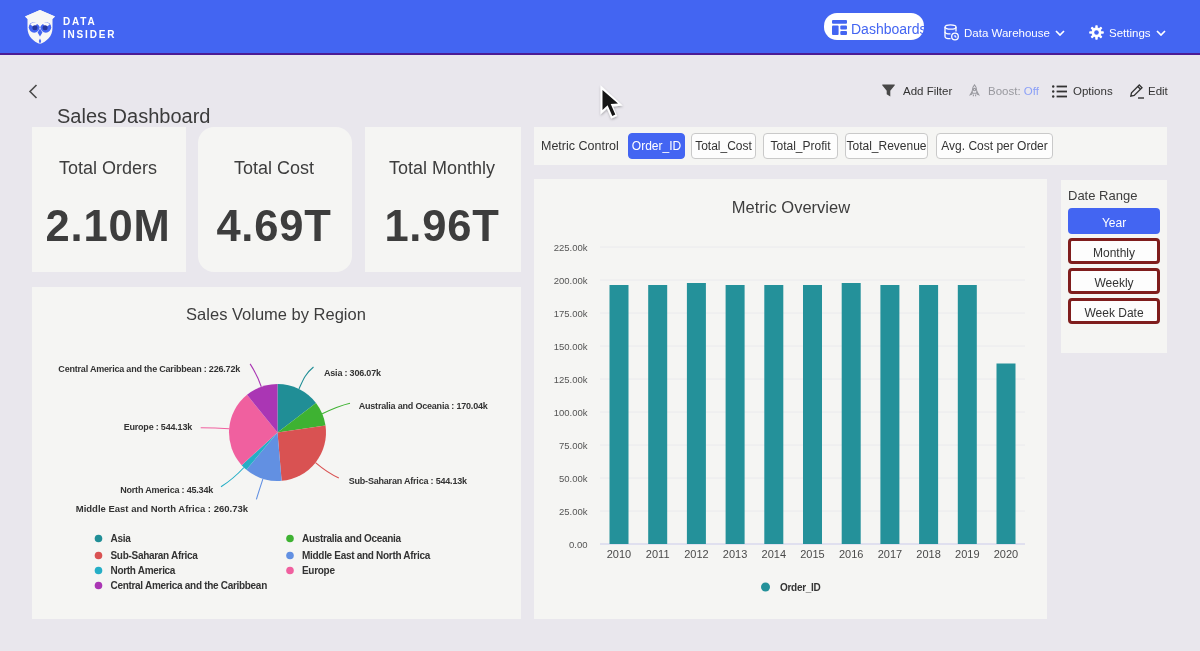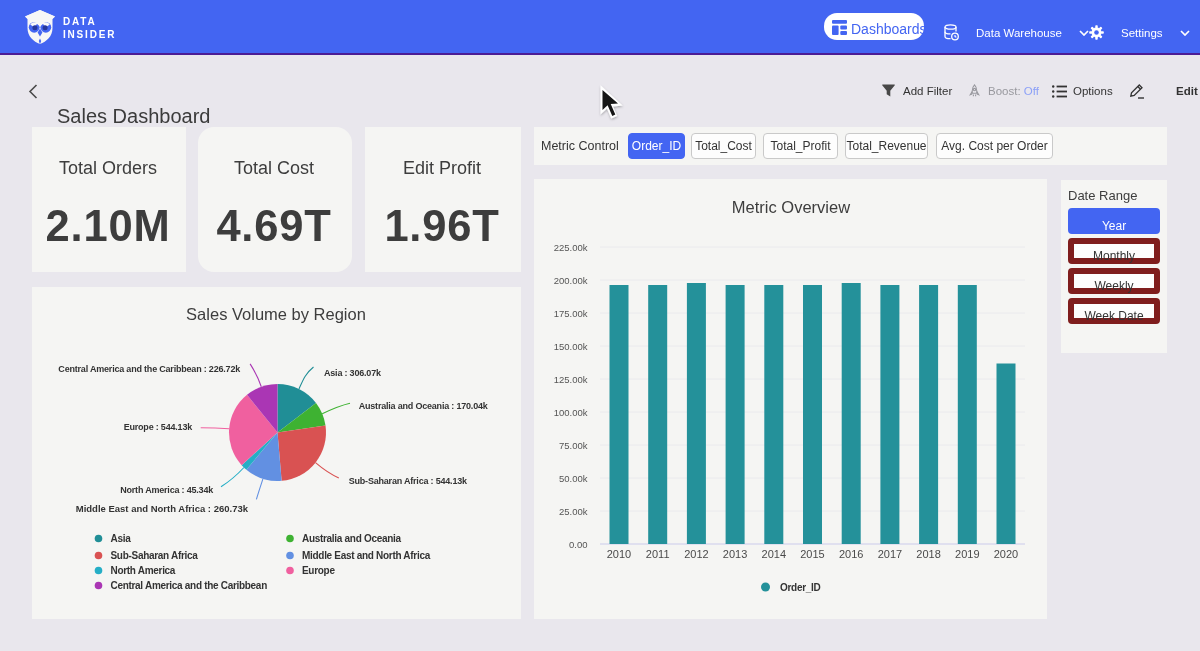--- a/index.html
+++ b/index.html
@@ -3,37 +3,37 @@
 <meta charset="utf-8">
 <style>
 * { margin:0; padding:0; box-sizing:border-box; }
 html,body { width:1200px; height:651px; overflow:hidden; }
 body { font-family:"Liberation Sans", sans-serif; background:#e9e7ed; position:relative; }
 .abs { position:absolute; }
 
 .nav { position:absolute; left:0; top:0; width:1200px; height:55px; background:#4365f2; border-bottom:2px solid #4c1d95; }
 .logo-txt { position:absolute; left:63px; top:15px; color:#fff; font-size:10px; font-weight:bold; letter-spacing:1.8px; line-height:13px; }
 .dash-btn { position:absolute; left:824px; top:13px; width:100px; height:27px; background:#fff; border-radius:13px; color:#4365f2; font-size:14px; }
-.navitem { position:absolute; top:0; height:65px; display:flex; align-items:center; gap:17px; color:#fff; font-size:11.5px; white-space:nowrap; }
+.navitem { position:absolute; top:0; height:65px; display:flex; align-items:center; gap:5px; color:#fff; font-size:11.5px; white-space:nowrap; }
 
 .title { position:absolute; left:57px; top:81px; font-size:20px; color:#3b3b3b;margin-top:24px; }
 .htxt { position:absolute; top:85px; font-size:11.5px; color:#333; white-space:nowrap; }
 
 .stat { position:absolute; top:127px; width:154px; height:145px; background:#f5f5f3; text-align:center; color:#3d3d3d; padding-right:2px; }
 .stat .t { margin-top:31.5px; font-size:18px; line-height:18px; }
 .stat .v { margin-top:28px; font-size:43.5px; line-height:43.5px; font-weight:bold; letter-spacing:0.8px; }
 
 .mc { position:absolute; left:534px; top:127px; width:633px; height:38px; background:#f5f5f3; }
 .mc .lbl { position:absolute; left:7px; top:12px; font-size:12.5px; color:#333; }
 .chip { position:absolute; top:6px; height:26px; line-height:24px; text-align:center; border:1px solid #c9c9c9; border-radius:4px; background:#fdfdfd; font-size:12px; color:#333; white-space:nowrap; }
 .chip.sel { background:#4365f2; border-color:#4365f2; color:#fff; }
 
 .dr { position:absolute; left:1061px; top:180px; width:106px; height:173px; background:#f5f5f3; }
 .dr .t { position:absolute; left:7px; top:8px; font-size:13px; color:#3d3d3d; }
-.dbtn { position:absolute; left:7px; width:92px; height:26px; line-height:24px; text-align:center; border:6px solid #7f1d1d; border-radius:4px; background:#fdfdfd; font-size:12px; color:#333; }
+.dbtn { position:absolute; left:7px; width:92px; height:26px; line-height:24px; text-align:center; border:3px solid #7f1d1d; border-radius:4px; background:#fdfdfd; font-size:12px; color:#333; }
 .dbtn.sel { background:#4365f2; border-color:#4365f2; color:#fff; }
 .card { position:absolute; background:#f5f5f3; }
 </style>
 </head>
 <body>
 
 <div class="nav">
   <svg class="abs" style="left:25px;top:10px" width="30" height="34" viewBox="0 0 30 34">
     <path d="M15 0 L30 6.5 L27.5 9 L27.5 18 C27.5 26.5 21.5 31.5 15 34 C8.5 31.5 2.5 26.5 2.5 18 L2.5 9 L0 6.5 Z" fill="#f7f7f7"></path>
     <path d="M15 0 L30 6.5 L27.5 8.8 L2.5 8.8 L0 6.5 Z" fill="#f7f7f7"></path>
@@ -120,32 +120,32 @@
     <rect x="4.6" y="5.6" width="10.4" height="1.8"></rect>
     <rect x="4.6" y="10.6" width="10.4" height="1.8"></rect>
   </svg>
 <div class="htxt" style="left:1073px;">Options</div>
 
 <svg class="abs" style="left:1129px;top:83px" width="15" height="16" viewBox="0 0 15 16" fill="none" stroke="#333" stroke-width="1.3">
     <path d="M10.3 2 L13 4.7 L5.2 12.5 L1.8 13.2 L2.5 9.8 Z"></path>
     <path d="M8.8 3.5 L11.5 6.2"></path>
     <path d="M9 15 L15 15" stroke-width="1.4"></path>
   </svg>
-<div class="htxt" style="left:1176px;font-weight:bold;">Edit</div>
+<div class="htxt" style="left:1148px;">Edit</div>
 
 <div class="stat" style="left:32px;">
     <div class="t">Total Orders</div>
     <div class="v">2.10M</div>
   </div>
 <div class="stat" style="left:198px;border-radius:16px;">
     <div class="t">Total Cost</div>
     <div class="v">4.69T</div>
   </div>
 <div class="stat" style="left:365px;width:156px;">
-    <div class="t">Edit Profit</div>
+    <div class="t">Total Monthly</div>
     <div class="v">1.96T</div>
   </div>
 
 <div class="mc">
   <div class="lbl">Metric Control</div>
   <div class="chip sel" style="left:94px;width:57px;">Order_ID</div>
   <div class="chip" style="left:157px;width:65px;">Total_Cost</div>
   <div class="chip" style="left:229px;width:75px;">Total_Profit</div>
   <div class="chip" style="left:311px;width:83px;">Total_Revenue</div>
   <div class="chip" style="left:402px;width:117px;">Avg. Cost per Order</div>

